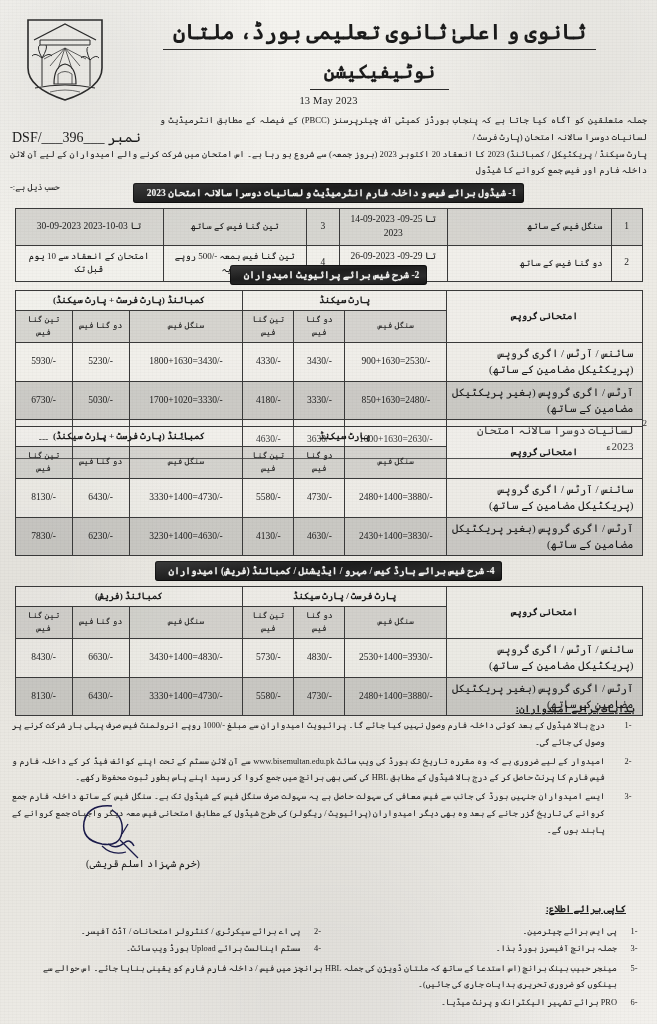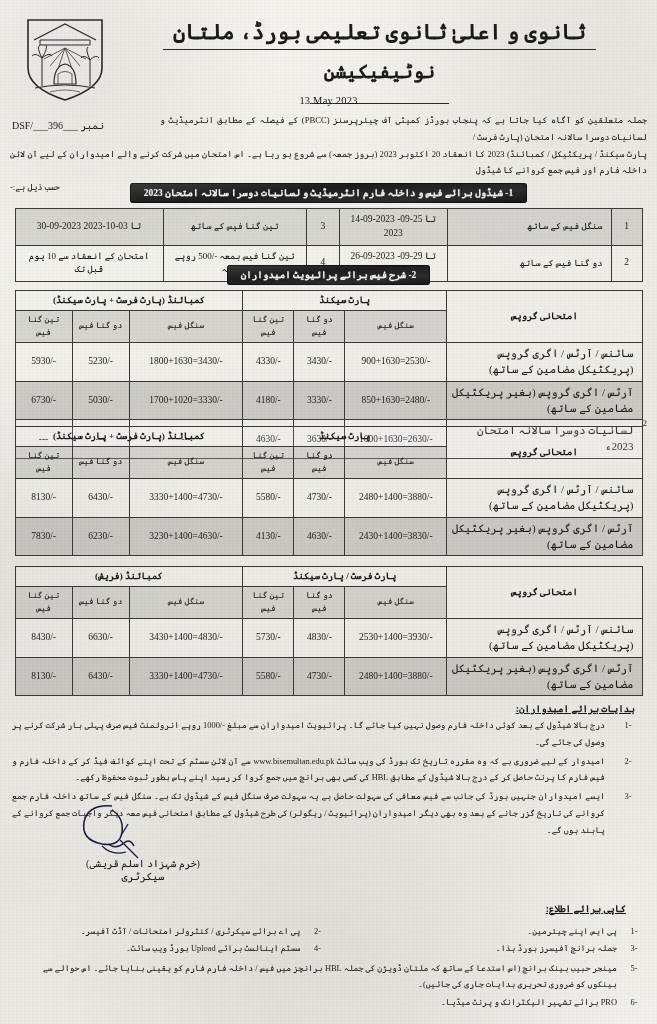--- a/index.html
+++ b/index.html
@@ -39,21 +39,21 @@
     position:absolute;left:120px;right:18px;top:18px;
     text-align:center;
   }
   .board-name{
     font-size:21px;font-weight:bold;letter-spacing:.2px;
     border-bottom:1.4px solid #2a2a2a;display:inline-block;
     padding:0 10px 3px 10px;line-height:1.35;
   }
   .notif-word{
     margin-top:10px;font-size:19px;font-weight:bold;
-    border-bottom:1.4px solid #2a2a2a;display:inline-block;padding:0 14px 20px 14px;
+    border-bottom:1.4px solid #2a2a2a;display:inline-block;padding:0 14px 6px 14px;
   }
   .doc-date{
     position:absolute;left:0;right:0;top:95px;text-align:center;
     font-size:10.5px;font-family:"Liberation Serif",serif;direction:ltr;
     letter-spacing:.2px;
   }
 
   .intro{
     position:absolute;top:112px;left:10px;right:10px;
     font-size:8.6px;line-height:1.95;text-align:justify;
@@ -62,21 +62,21 @@
   .intro p{margin:0;}
   .intro .l1{padding-left:150px;}
   .lat{direction:ltr;unicode-bidi:embed;display:inline-block;font-family:"Liberation Serif",serif;}
 
   
   .banner{
     position:relative;margin:0 auto;
     background:linear-gradient(175deg,#3b3b3b 0%,#1d1d1d 40%,#2c2c2c 75%,#151515 100%);
     color:#f2f2f0;border-radius:3px;
     text-align:center;font-size:9.5px;font-weight:bold;
-    padding:4px 14px 5px 14px;width:max-content;max-width:94%;
+    padding:4px 8px 5px 14px;width:max-content;max-width:94%;
     box-shadow:0 0 0 1px rgba(0,0,0,.5) inset;
     letter-spacing:.2px;
     text-shadow:0 0 1px rgba(255,255,255,.35);
   }
   .banner-wrap{display:flex;justify-content:center;}
 
   
   table{
     border-collapse:collapse;width:628px;margin:5px auto 0 auto;
     font-size:9px;direction:rtl;
@@ -182,21 +182,21 @@
 
   <div class="hd-title">
     <div class="board-name">ثانوی و اعلیٰ ثانوی تعلیمی بورڈ، ملتان</div>
     <div><span class="notif-word">نوٹیفیکیشن</span></div>
   </div>
 
   <div class="doc-date">13 May 2023</div>
 
   <div class="intro">
     <p class="l1" style="position:relative;">
-      <span style="position:absolute;left:2px;top:4px;direction:rtl;font-size:10px;">
+      <span style="position:absolute;left:2px;top:12px;direction:rtl;font-size:14px;">
         <span>نمبر</span>
         <span class="lat">DSF/___396___</span>
       </span>
       <span>جملہ متعلقین کو آگاہ کیا جاتا ہے کہ پنجاب بورڈز کمیٹی آف چیئرپرسنز (PBCC) کے فیصلہ کے مطابق انٹرمیڈیٹ و لسانیات دوسرا سالانہ امتحان (پارٹ فرسٹ /</span>
     </p>
     <p>پارٹ سیکنڈ / پریکٹیکل / کمبائنڈ) 2023 کا انعقاد 20 اکتوبر 2023 (بروز جمعہ) سے شروع ہو رہا ہے۔ اس امتحان میں شرکت کرنے والے امیدواران کے لیے آن لائن داخلہ فارم اور فیس جمع کروانے کا شیڈول</p>
     <p style="text-align:left;">حسب ذیل ہے:-</p>
   </div>
 
   <div style="position:absolute;top:183px;left:0;right:0;">
@@ -313,20 +313,23 @@
           <td class="num">4130/-</td>
           <td class="num">3230+1400=4630/-</td>
           <td class="num">6230/-</td>
           <td class="num">7830/-</td>
         </tr>
       </tbody>
     </table>
   </div>
 
   <div style="position:absolute;top:561px;left:0;right:0;">
+    <div class="banner-wrap">
+      <div class="banner">4- شرح فیس برائے ہارڈ کیس / مہرو / ایڈیشنل / کمبائنڈ (فریش) امیدواران</div>
+    </div>
     <table>
       <thead>
         <tr>
           <th class="hdr" rowspan="2" style="width:208px;">امتحانی گروپس</th>
           <th class="hdr" colspan="3">پارٹ فرسٹ / پارٹ سیکنڈ</th>
           <th class="hdr" colspan="3">کمبائنڈ (فریش)</th>
         </tr>
         <tr>
           <th class="subhdr shade" style="width:96px;">سنگل فیس</th>
           <th class="subhdr shade" style="width:45px;">دو گنا فیس</th>
@@ -379,31 +382,30 @@
 
   <div class="sig">
     <svg width="150" height="62" viewBox="0 0 150 62">
       <path d="M44 6 Q20 4 16 22 Q13 40 34 44 Q52 47 54 32 Q56 18 44 10" fill="none" stroke="#1a1a4a" stroke-width="1.5"></path>
       <path d="M54 34 L60 24" fill="none" stroke="#1a1a4a" stroke-width="1.3"></path>
       <path d="M40 44 Q48 50 56 43 Q62 38 66 46" fill="none" stroke="#1a1a4a" stroke-width="1.4"></path>
       <path d="M34 46 Q44 56 58 52" fill="none" stroke="#1a1a4a" stroke-width="1.2"></path>
       <path d="M52 40 L70 58" fill="none" stroke="#1a1a4a" stroke-width="1.2"></path>
     </svg>
     <div class="nm">(خرم شہزاد اسلم قریشی)</div>
-    <div class="role">سیکرٹری</div>
   </div>
 
   <div class="copy">
     <div class="copy-title">کاپی برائے اطلاع:</div>
     <div class="two-col" style="margin-top:5px;">
       <div>
         <ol class="copy-list">
           <li>
             <span class="n">1-</span>
-            <span class="tx">پی ایس اپنے چیئرمین۔</span>
+            <span class="tx">پی ایس برائے چیئرمین۔</span>
           </li>
           <li>
             <span class="n">3-</span>
             <span class="tx">جملہ برانچ آفیسرز بورڈ ہذا۔</span>
           </li>
         </ol>
       </div>
       <div>
         <ol class="copy-list">
           <li>

